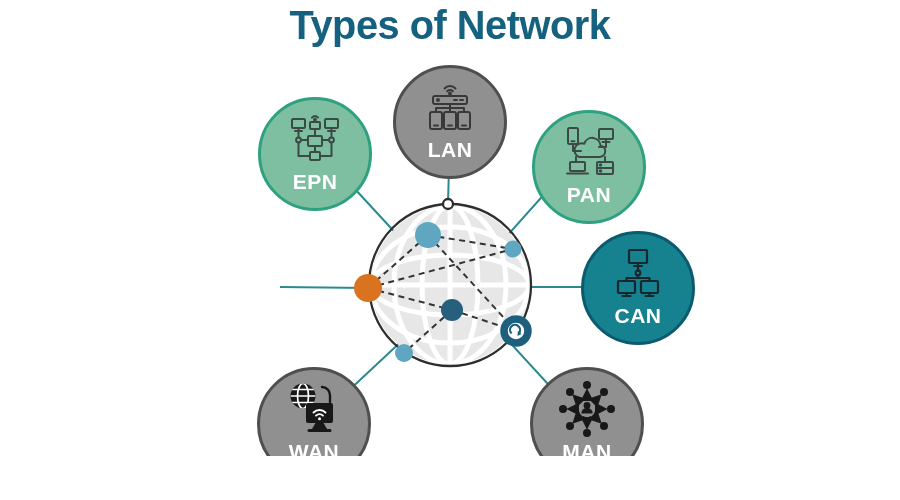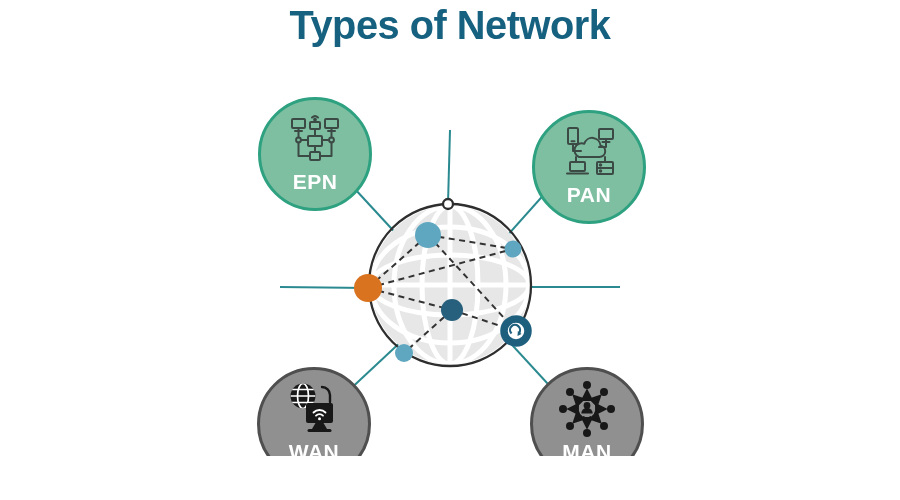--- a/index.html
+++ b/index.html
@@ -83,20 +83,38 @@
       <circle cx="452" cy="310" r="11" style="fill:var(--node-darkblue,#27607c)"></circle>
       <circle cx="404" cy="353" r="9" style="fill:var(--node-lightblue,#5fa7c0)"></circle>
       <g>
         <circle cx="516" cy="331" r="12" fill="#ffffff" style="stroke:var(--node-ring,#1e5f7e)" stroke-width="7.5"></circle>
         <path d="M511.5,333.5 a5,5 0 1 1 7.5,-0.5" fill="none" style="stroke:var(--node-ring,#1e5f7e)" stroke-width="2.2"></path>
         <path d="M517.5,336 l4,-2 l-3.6,-3 z" style="fill:var(--node-ring,#1e5f7e)"></path>
       </g>
     </g>
   </svg>
 
+  <div class="bubble gray" style="left:393px;top:65px;">
+    <svg class="bicon" viewBox="0 0 60 60">
+      <g fill="none" stroke="#383838" stroke-width="2" stroke-linecap="round" stroke-linejoin="round">
+        <path d="M24.5,11.5 a7.5,7.5 0 0 1 11,0"></path>
+        <path d="M27.2,14.2 a4,4 0 0 1 5.6,0"></path>
+        <circle cx="30" cy="16.5" r="0.9" fill="#383838"></circle>
+        <rect x="13" y="19" width="34" height="8" rx="2"></rect>
+        <circle cx="18" cy="23" r="1" fill="#383838"></circle>
+        <path d="M34,23 h3 M40,23 h3"></path>
+        <path d="M30,27 v4 M16,31 h28 M16,31 v4 M30,31 v4 M44,31 v4"></path>
+        <rect x="10" y="35" width="12" height="17" rx="2"></rect>
+        <rect x="24" y="35" width="12" height="17" rx="2"></rect>
+        <rect x="38" y="35" width="12" height="17" rx="2"></rect>
+        <path d="M14,48.5 h4 M28,48.5 h4 M42,48.5 h4"></path>
+      </g>
+    </svg>
+    <span class="blabel">LAN</span>
+  </div>
 
   <div class="bubble green" style="left:258px;top:97px;">
     <svg class="bicon" viewBox="0 0 60 60">
       <g fill="none" stroke="#3c4a46" stroke-width="2" stroke-linecap="round" stroke-linejoin="round">
         <path d="M27,8.5 a4.5,4.5 0 0 1 6,0"></path>
         <circle cx="30" cy="10.6" r="0.9" fill="#3c4a46"></circle>
         <rect x="25" y="13" width="10" height="7" rx="1"></rect>
         <rect x="7" y="10" width="13" height="9" rx="1"></rect>
         <path d="M13.5,19 v3 M10,22 h7"></path>
         <rect x="40" y="10" width="13" height="9" rx="1"></rect>
@@ -134,20 +152,35 @@
         <path d="M38,46 h16"></path>
         <circle cx="41.5" cy="43" r="0.8" fill="#3c4a46"></circle>
         <circle cx="41.5" cy="49" r="0.8" fill="#3c4a46"></circle>
         <path d="M46,40 v-5"></path>
       </g>
     </svg>
     <span class="blabel">PAN</span>
   </div>
 
 
+  <div class="bubble teal" style="left:581px;top:231px;">
+    <svg class="bicon" viewBox="0 0 60 60">
+      <g fill="none" stroke="#16282d" stroke-width="2.2" stroke-linecap="round" stroke-linejoin="round">
+        <rect x="21" y="7" width="18" height="13" rx="1"></rect>
+        <path d="M30,20 v3 M26,23 h8"></path>
+        <path d="M30,23 v4.7"></path>
+        <circle cx="30" cy="30" r="2.3"></circle>
+        <path d="M30,32.3 v2.7 M18.5,35 h23 M18.5,35 v3 M41.5,35 v3"></path>
+        <rect x="10" y="38" width="17" height="12" rx="1"></rect>
+        <rect x="33" y="38" width="17" height="12" rx="1"></rect>
+        <path d="M18.5,50 v3 M14.5,53 h8 M41.5,50 v3 M37.5,53 h8"></path>
+      </g>
+    </svg>
+    <span class="blabel">CAN</span>
+  </div>
 
   <div class="bubble gray" style="left:530px;top:367px;">
     <svg class="bicon" viewBox="0 0 60 60">
       <defs>
         <marker id="manArrow" markerWidth="6" markerHeight="6" refX="4" refY="3" orient="auto">
           <path d="M0,0 L6,3 L0,6 z" fill="#181818"></path>
         </marker>
       </defs>
       <g fill="#181818">
         <circle cx="30" cy="26.5" r="3.4"></circle>

